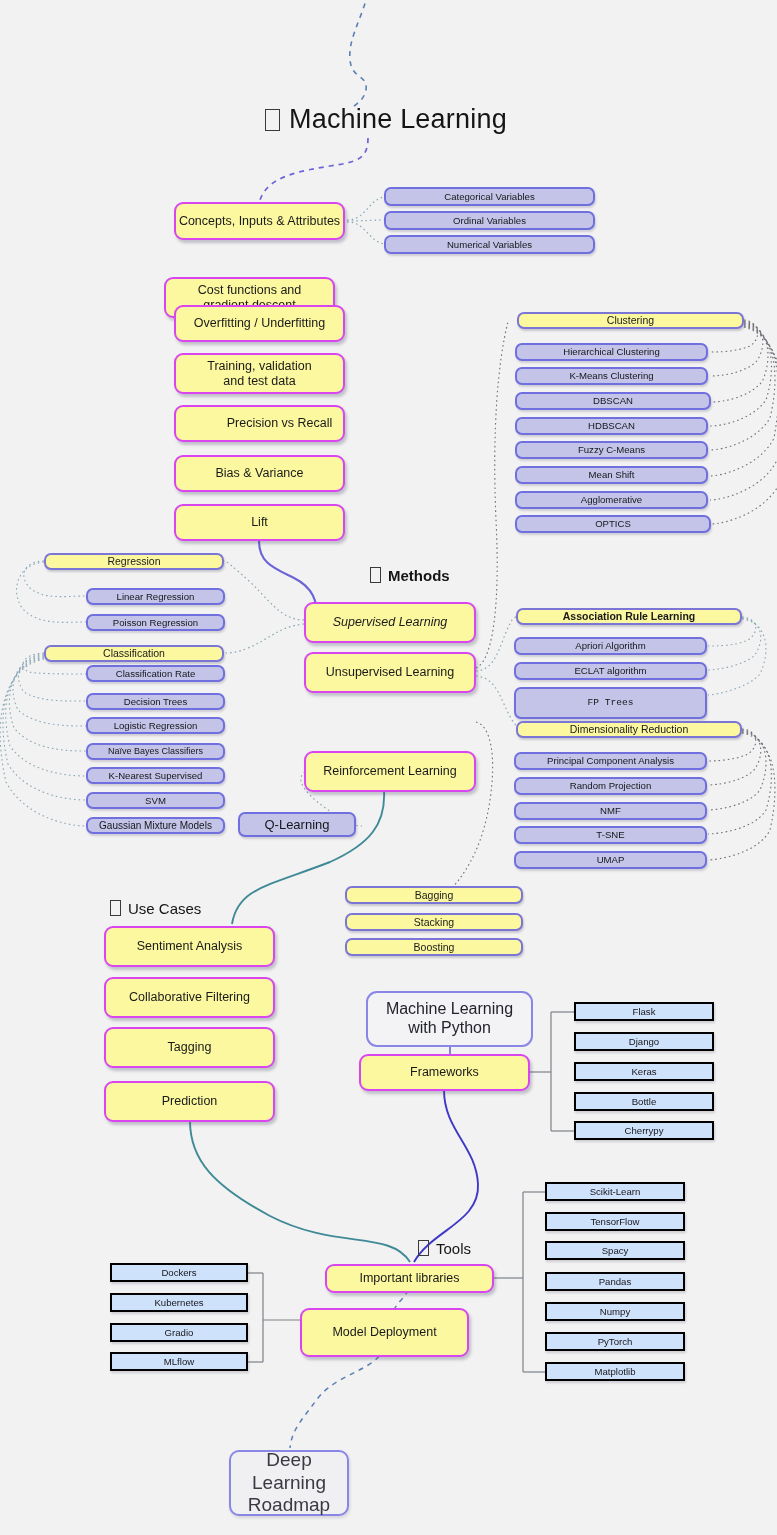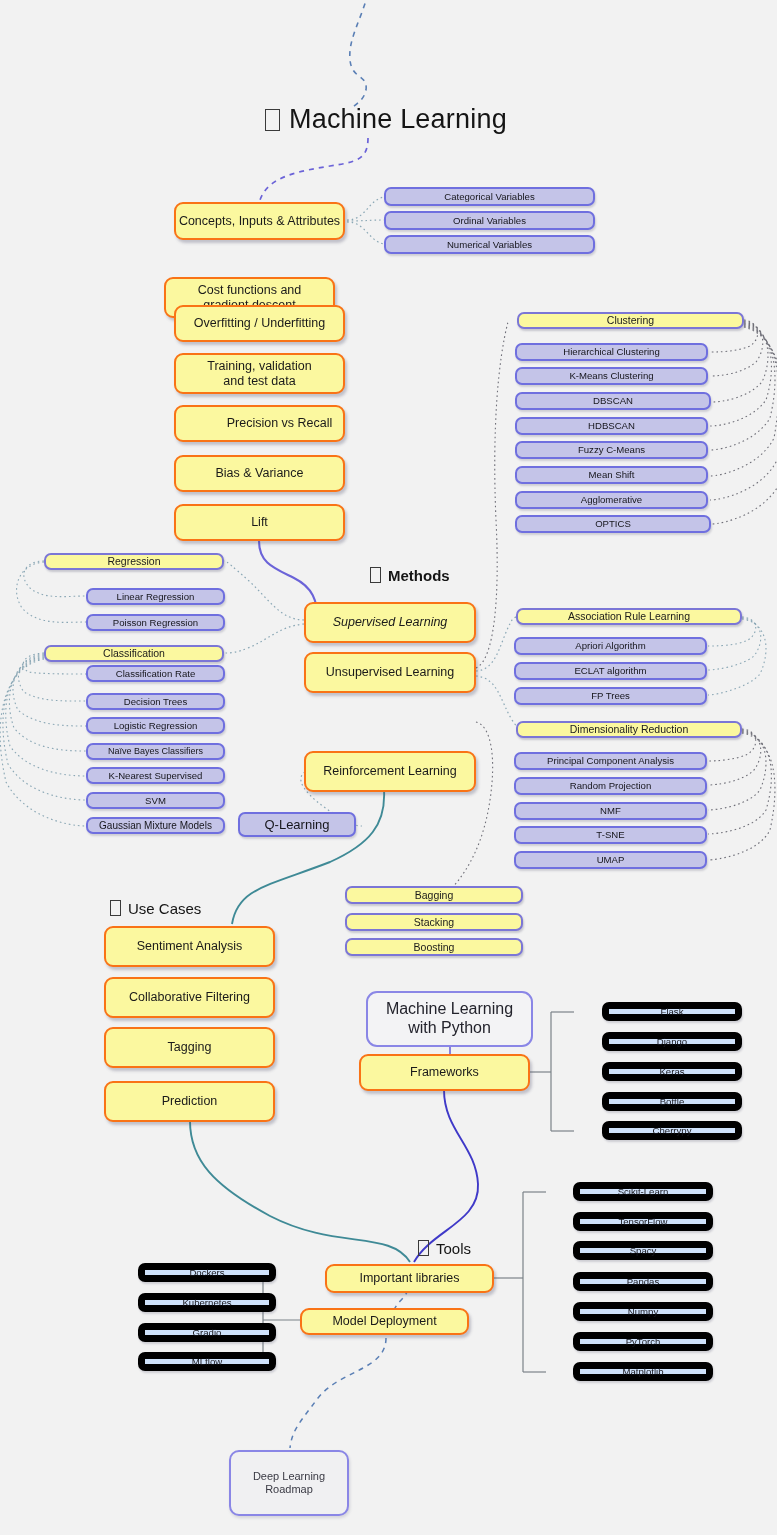--- a/index.html
+++ b/index.html
@@ -21,21 +21,21 @@
     display:flex;align-items:center;justify-content:center;
     text-align:center;
     line-height:1.18;
     border-style:solid;
     white-space:pre-line;
     z-index:3;
   }
   
   .n-yellow-lg{
     background:#fbf89f;
-    border:2px solid #f97316;
+    border:2px solid #d946ef;
     border-radius:9px;
     font-size:12.5px;
     color:#1a1a1a;
     box-shadow:2px 3px 3px rgba(80,80,110,.30);
   }
   
   .n-yellow-sm{
     background:#fbf89f;
     border:2px solid #7b76d6;
     border-radius:7px;
@@ -48,33 +48,32 @@
     background:#c4c4e8;
     border:2px solid #6f6fdf;
     border-radius:7px;
     font-size:9.6px;
     color:#16161c;
     box-shadow:1px 2px 2px rgba(80,80,110,.22);
   }
   
   .n-blue{
     background:#cfe2fb;
-    border:7px solid #000000;
-    border-radius:7px;
+    border:2px solid #000000;
+    border-radius:0;
     font-size:9.6px;
     color:#16161c;
     box-shadow:1px 2px 2px rgba(80,80,110,.22);
-    margin-left:28px;
   }
   
   .n-plain{
     background:#f0f0f2;
     border:2px solid #8a86e6;
     border-radius:10px;
-    font-size:11px;
+    font-size:19px;
     color:#3a3a44;
     box-shadow:1px 2px 3px rgba(80,80,110,.18);
   }
   .n-plain-big{
     background:#f3f3f5;
     border:2px solid #8a86e6;
     border-radius:11px;
     font-size:16px;
     color:#23232c;
   }
@@ -233,24 +232,24 @@
   <div class="heading h-sec" style="left:370px;top:567px;">
     <span class="tofu"></span><span>Methods</span>
   </div>
 
   <div class="node n-yellow-lg" style="left:304px;top:602px;width:172px;height:41px;font-style:italic;">Supervised Learning</div>
   <div class="node n-yellow-lg" style="left:304px;top:652px;width:172px;height:41px;">Unsupervised Learning</div>
   <div class="node n-yellow-lg" style="left:304px;top:751px;width:172px;height:41px;">Reinforcement Learning</div>
 
   <div class="node n-lav" style="left:238px;top:812px;width:118px;height:25px;font-size:13px;">Q-Learning</div>
 
-  <div class="node n-yellow-sm" style="left:516px;top:608px;width:226px;height:17px;">Association Rule Learning</div>
+  <div class="node n-yellow-sm" style="left:516px;top:608px;width:226px;height:17px;font-weight:bold;">Association Rule Learning</div>
   <div class="node n-lav" style="left:514px;top:637px;width:193px;height:18px;">Apriori Algorithm</div>
   <div class="node n-lav" style="left:514px;top:662px;width:193px;height:18px;">ECLAT algorithm</div>
-  <div class="node n-lav" style="left:514px;top:687px;width:193px;height:18px;">FP Trees</div>
+  <div class="node n-lav" style="left:514px;top:687px;width:193px;height:32px;font-family:Liberation Mono, monospace;">FP Trees</div>
 
   <div class="node n-yellow-sm" style="left:516px;top:721px;width:226px;height:17px;">Dimensionality Reduction</div>
   <div class="node n-lav" style="left:514px;top:752px;width:193px;height:18px;">Principal Component Analysis</div>
   <div class="node n-lav" style="left:514px;top:777px;width:193px;height:18px;">Random Projection</div>
   <div class="node n-lav" style="left:514px;top:802px;width:193px;height:18px;">NMF</div>
   <div class="node n-lav" style="left:514px;top:826px;width:193px;height:18px;">T-SNE</div>
   <div class="node n-lav" style="left:514px;top:851px;width:193px;height:18px;">UMAP</div>
 
   <div class="node n-yellow-sm" style="left:345px;top:886px;width:178px;height:18px;">Bagging</div>
   <div class="node n-yellow-sm" style="left:345px;top:913px;width:178px;height:18px;">Stacking</div>
@@ -273,21 +272,21 @@
   <div class="node n-blue" style="left:574px;top:1032px;width:140px;height:19px;">Django</div>
   <div class="node n-blue" style="left:574px;top:1062px;width:140px;height:19px;">Keras</div>
   <div class="node n-blue" style="left:574px;top:1092px;width:140px;height:19px;">Bottle</div>
   <div class="node n-blue" style="left:574px;top:1121px;width:140px;height:19px;">Cherrypy</div>
 
   <div class="heading h-sec-n" style="left:418px;top:1240px;">
     <span class="tofu"></span><span>Tools</span>
   </div>
 
   <div class="node n-yellow-lg" style="left:325px;top:1264px;width:169px;height:29px;">Important libraries</div>
-  <div class="node n-yellow-lg" style="left:300px;top:1308px;width:169px;height:27px;">Model Deployment</div>
+  <div class="node n-yellow-lg" style="left:300px;top:1308px;width:169px;height:49px;">Model Deployment</div>
 
   <div class="node n-blue" style="left:545px;top:1182px;width:140px;height:19px;">Scikit-Learn</div>
   <div class="node n-blue" style="left:545px;top:1212px;width:140px;height:19px;">TensorFlow</div>
   <div class="node n-blue" style="left:545px;top:1241px;width:140px;height:19px;">Spacy</div>
   <div class="node n-blue" style="left:545px;top:1272px;width:140px;height:19px;">Pandas</div>
   <div class="node n-blue" style="left:545px;top:1302px;width:140px;height:19px;">Numpy</div>
   <div class="node n-blue" style="left:545px;top:1332px;width:140px;height:19px;">PyTorch</div>
   <div class="node n-blue" style="left:545px;top:1362px;width:140px;height:19px;">Matplotlib</div>
 
   <div class="node n-blue" style="left:110px;top:1263px;width:138px;height:19px;">Dockers</div>

